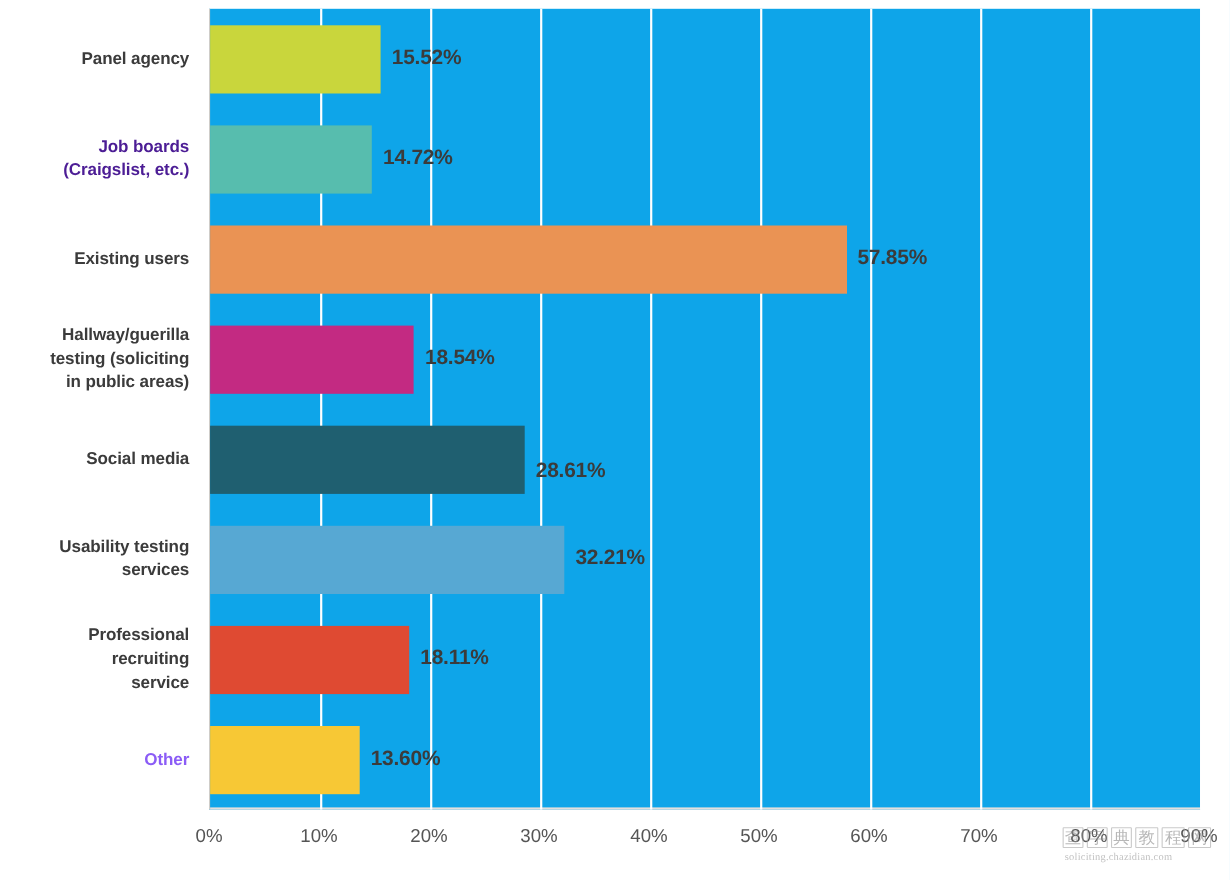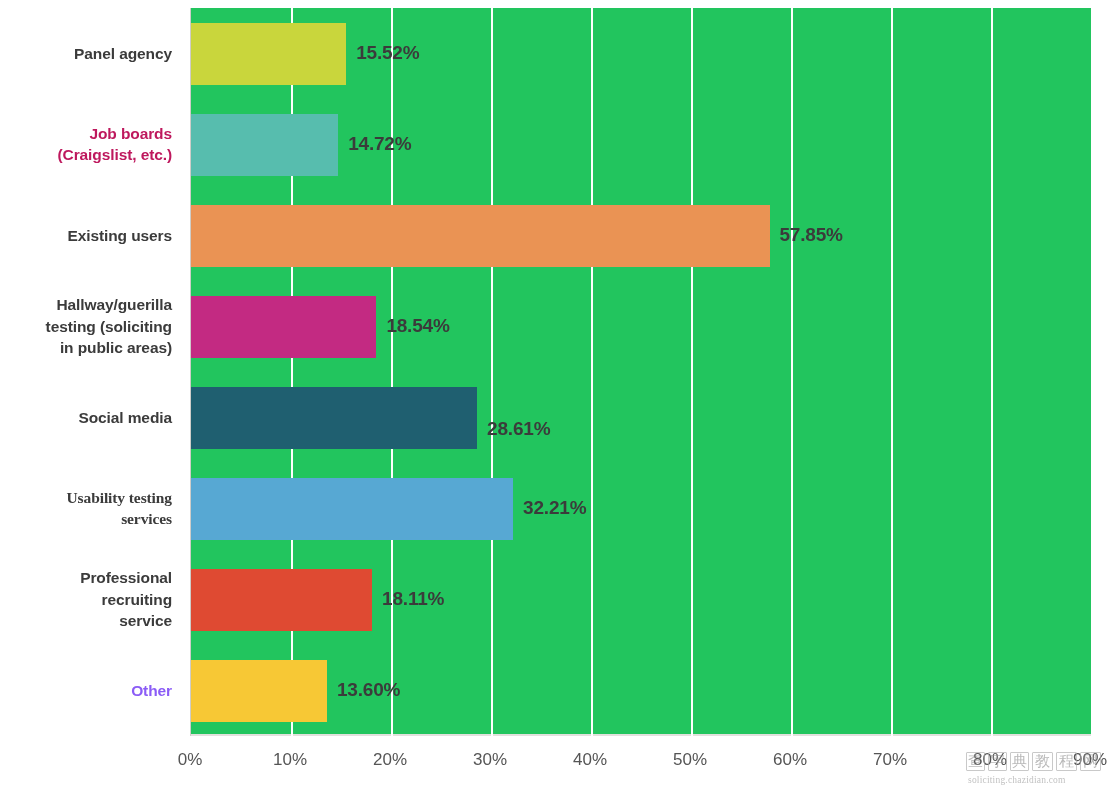--- a/index.html
+++ b/index.html
@@ -141,50 +141,50 @@
 </style>
 </head>
 <body>
 
 <div id="chart-root">
 
   <div class="cat-labels">
       <div class="cat-label" style="color: rgb(59, 59, 59); top: 34.8px;">
         <div>Panel agency</div>
       </div>
-      <div class="cat-label" style="color: #be185d; top: 115.1px;">
+      <div class="cat-label" style="color: #4c1d95; top: 115.1px;">
         <div>Job boards</div>
         <div>(Craigslist, etc.)</div>
       </div>
       <div class="cat-label" style="color: rgb(59, 59, 59); top: 216.8px;">
         <div>Existing users</div>
       </div>
       <div class="cat-label" style="color: rgb(59, 59, 59); top: 286.4px; margin-left: 44px;">
         <div>Hallway/guerilla</div>
         <div>testing (soliciting</div>
         <div>in public areas)</div>
       </div>
       <div class="cat-label" style="color: rgb(59, 59, 59); top: 398.8px;">
         <div>Social media</div>
       </div>
-      <div class="cat-label" style="color: rgb(59, 59, 59); top: 479.1px; font-family: Liberation Serif, serif;">
+      <div class="cat-label" style="color: rgb(59, 59, 59); top: 479.1px;">
         <div>Usability testing</div>
         <div>services</div>
       </div>
       <div class="cat-label" style="color: rgb(59, 59, 59); top: 559.4px;">
         <div>Professional</div>
         <div>recruiting</div>
         <div>service</div>
       </div>
       <div class="cat-label" style="color: #8b5cf6; top: 671.8px;">
         <div>Other</div>
       </div>
     </div>
 
-  <div class="plot" style="background: #22c55e;">
+  <div class="plot" style="background: #0ea5e9;">
     <div class="plot-bottom-edge"></div>
   <div class="gridline" style="left: 100px; background: rgb(255, 255, 255);"></div>
       <div class="gridline" style="left: 200px; background: rgb(255, 255, 255);"></div>
       <div class="gridline" style="left: 300px; background: rgb(255, 255, 255);"></div>
       <div class="gridline" style="left: 400px; background: rgb(255, 255, 255);"></div>
       <div class="gridline" style="left: 500px; background: rgb(255, 255, 255);"></div>
       <div class="gridline" style="left: 600px; background: rgb(255, 255, 255);"></div>
       <div class="gridline" style="left: 700px; background: rgb(255, 255, 255);"></div>
       <div class="gridline" style="left: 800px; background: rgb(255, 255, 255);"></div>
       <div class="gridline" style="left: 900px; background: rgb(255, 255, 255);"></div>

